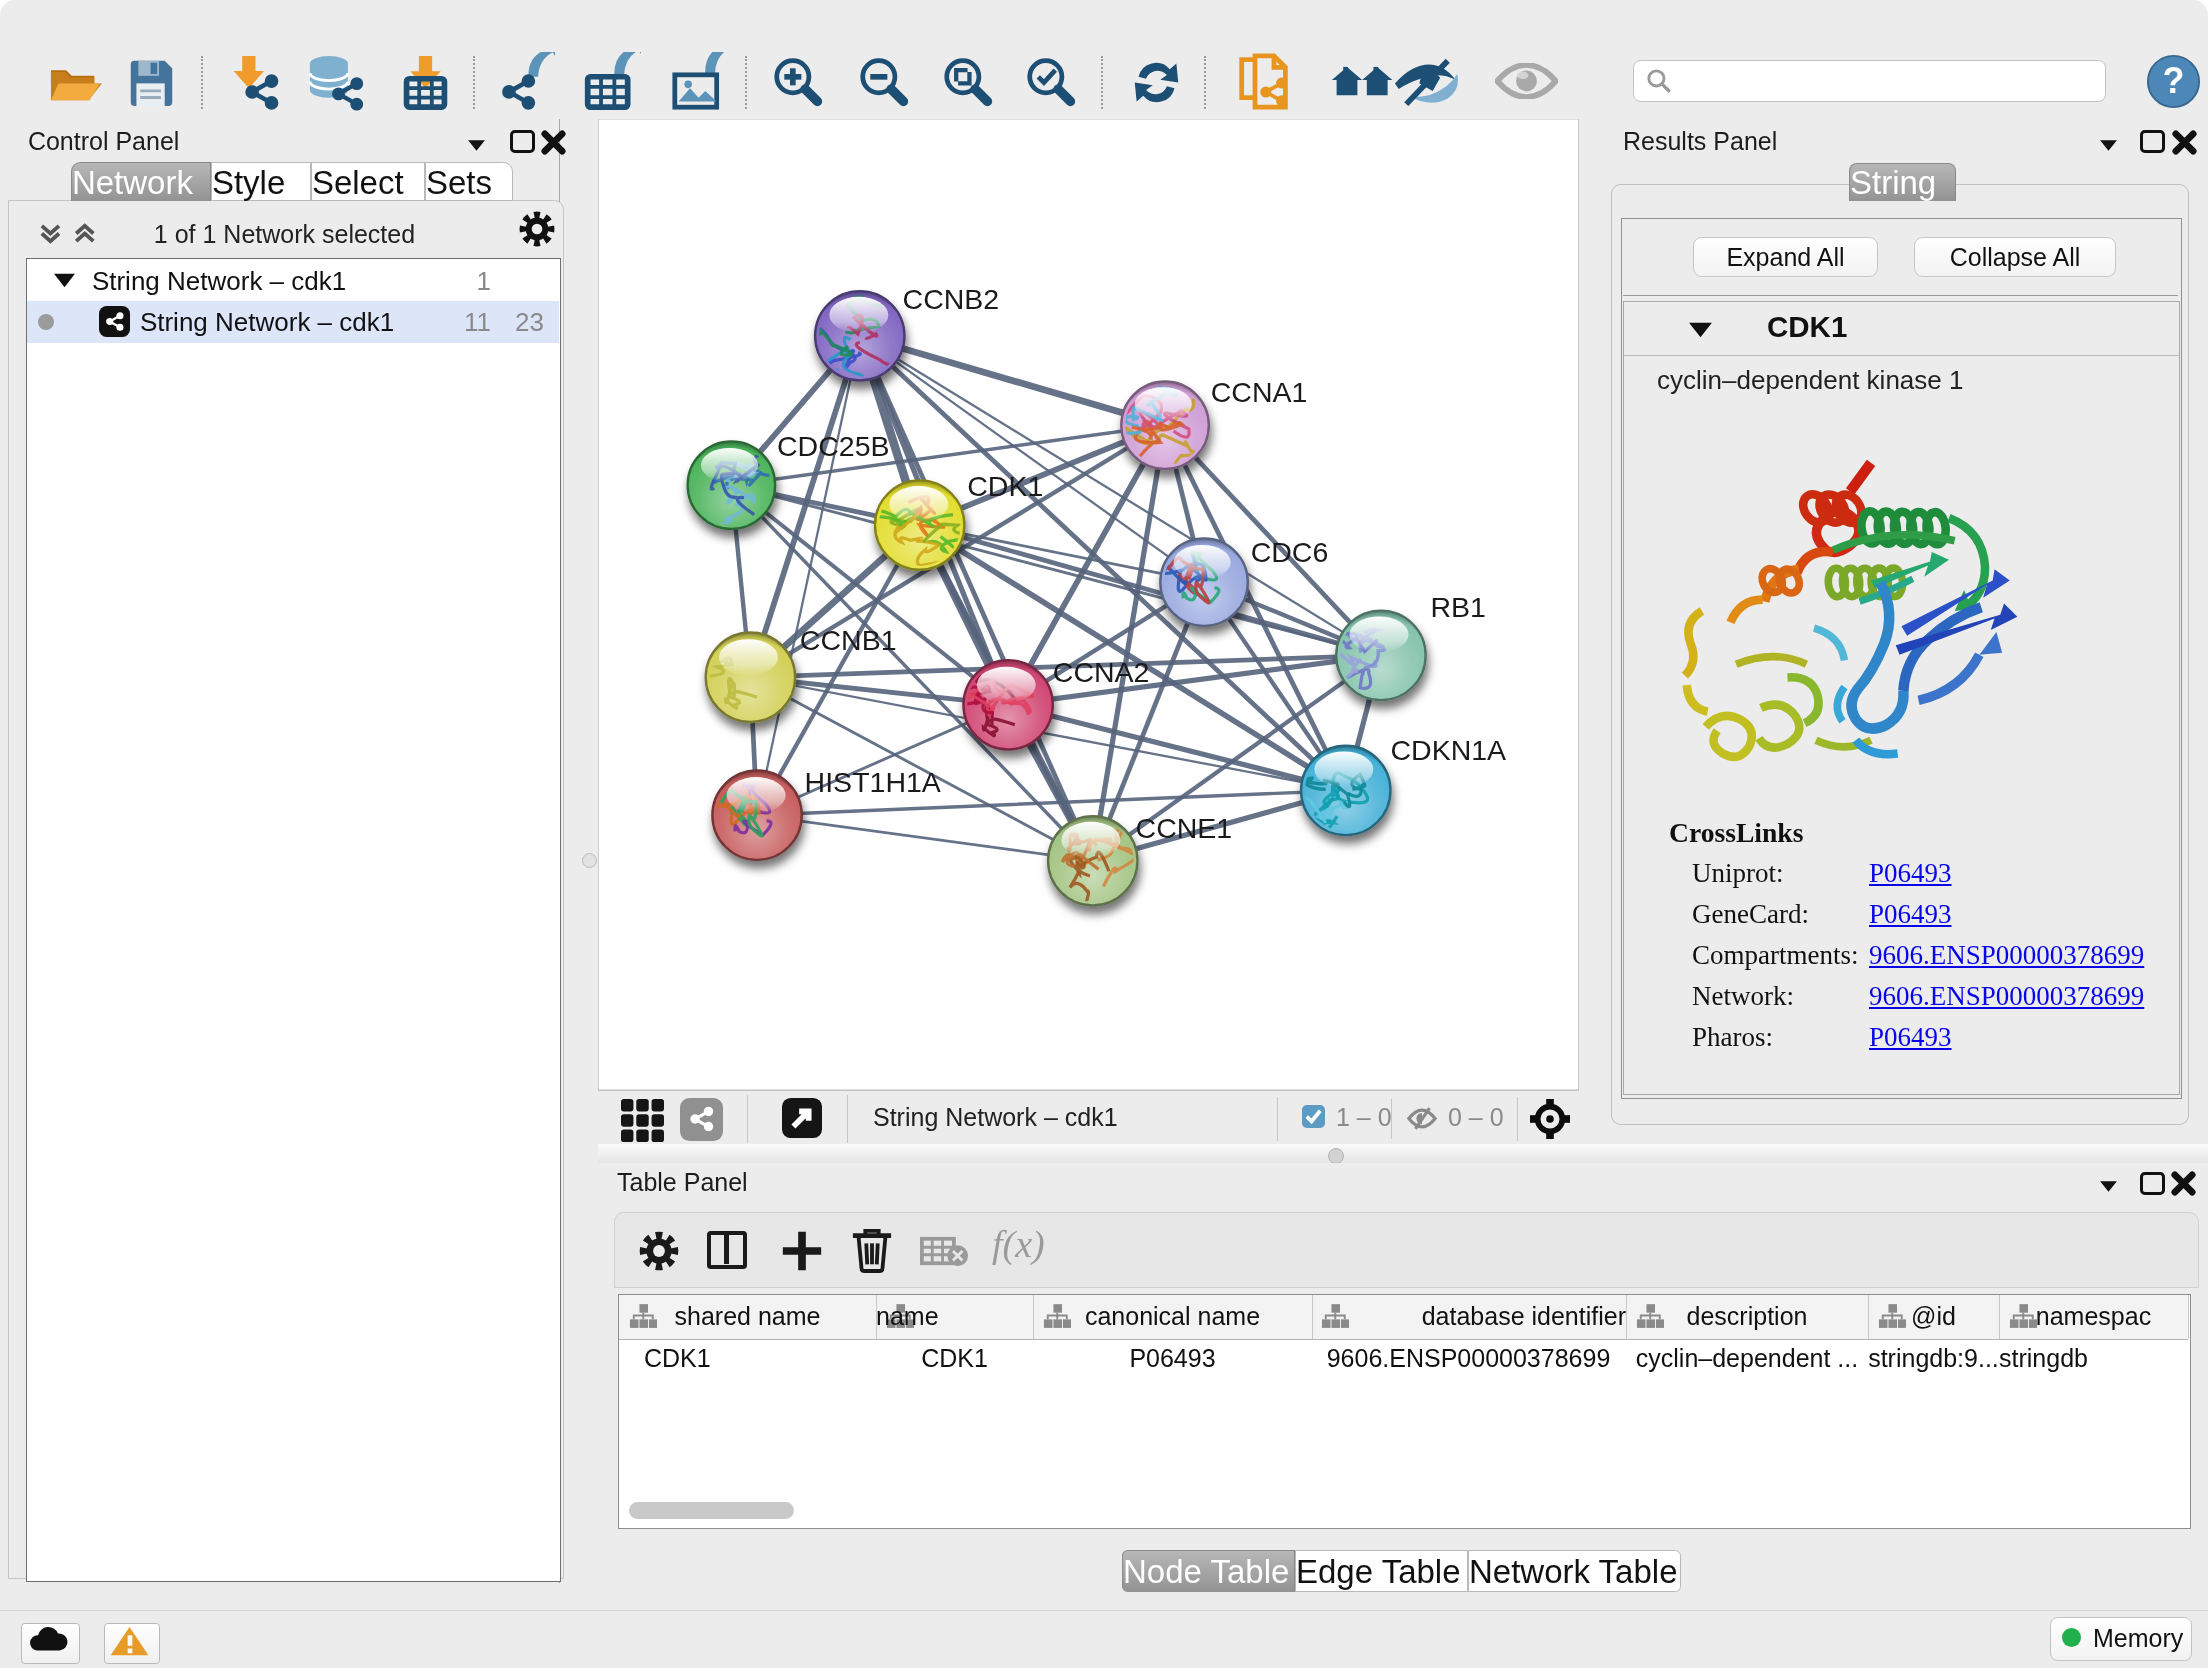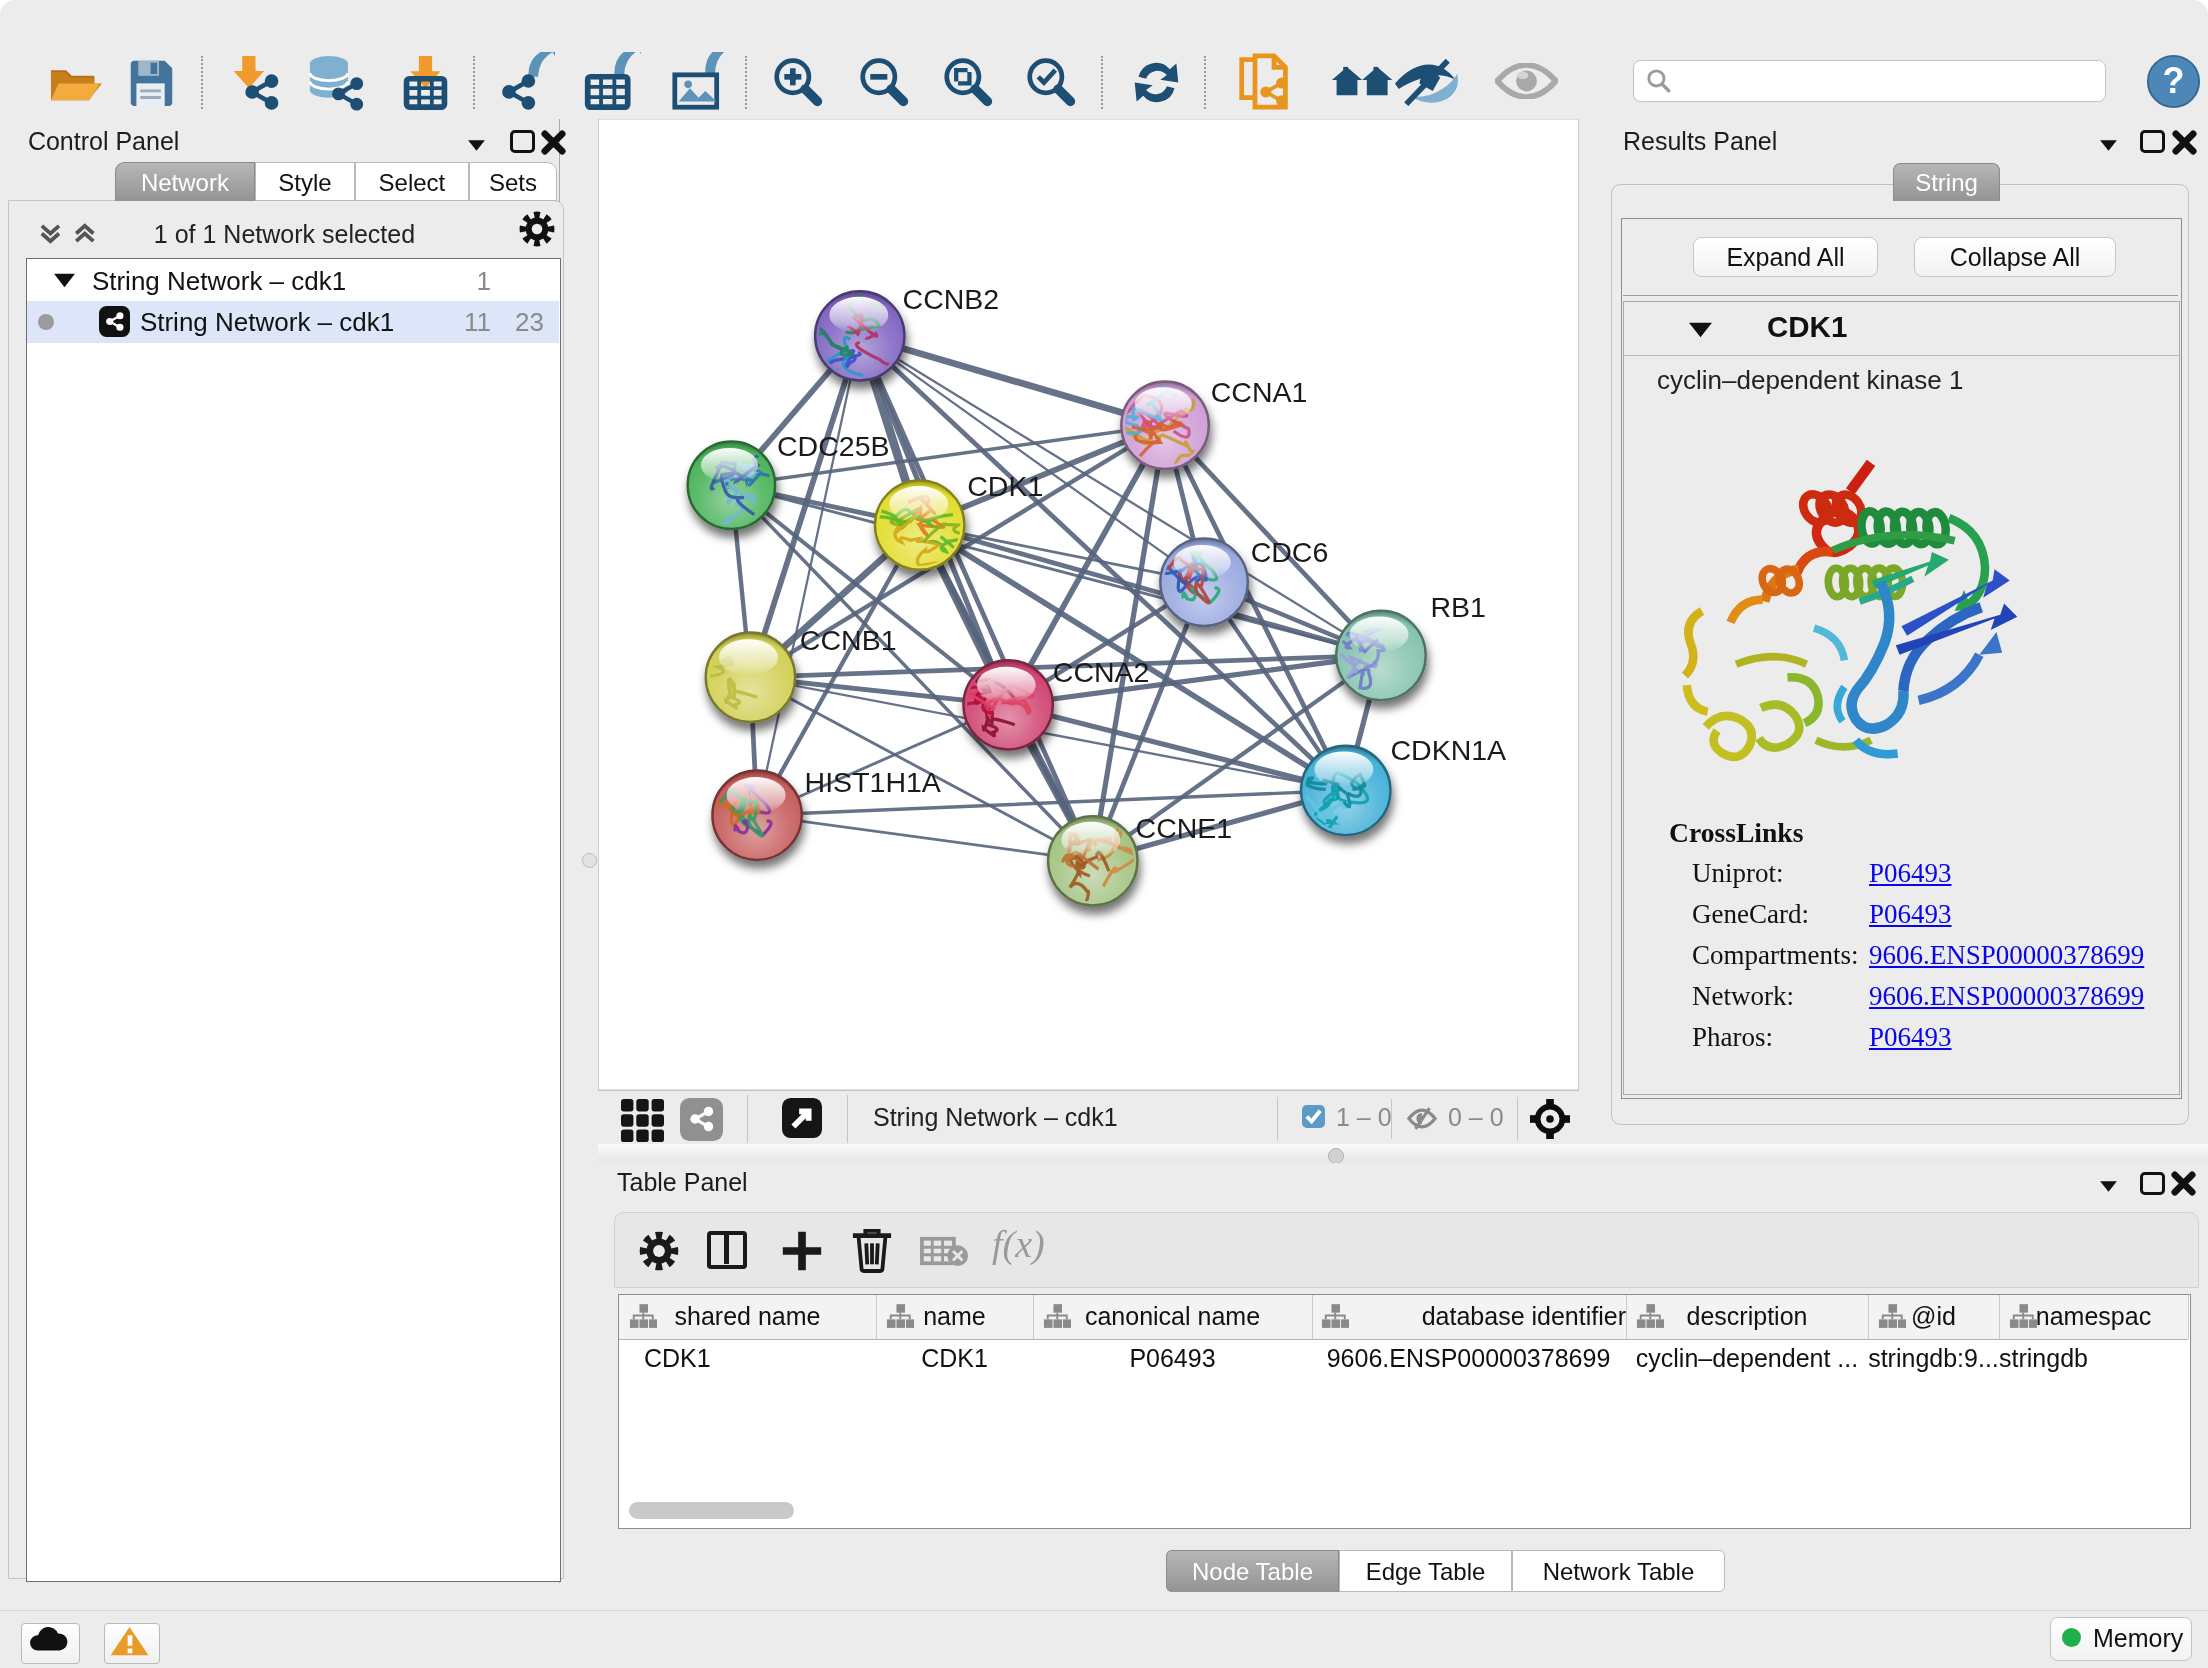--- a/index.html
+++ b/index.html
@@ -12,21 +12,21 @@
  background:#b3b3b3;border:1px solid #999;box-sizing:border-box;}
 #title{position:absolute;left:0;top:8.6px;width:2208px;text-align:center;
  font-size:26px;font-weight:600;color:#3c3c3c;}
 #toolbar{left:0;top:46px;width:2208px;height:72px;background:#ececec;}
 .vsep{position:absolute;top:9.5px;height:53px;width:0;
  border-left:2.9px dotted #9a9a9a;}
 #searchbox{position:absolute;left:1633px;top:14.3px;width:473px;height:42px;
  background:#fff;border:1.9px solid #c2c2c2;border-radius:7.6px;box-sizing:border-box;}
 .ptitle{font-size:25px;color:#1c1c1c;}
 .tab{position:absolute;box-sizing:border-box;border:1px solid #b9b9b9;
- background:#fff;color:#111;font-size:24px;text-align:center;z-index:3;margin-left:44px;}
+ background:#fff;color:#111;font-size:33px;z-index:3;}
 .tabsel{background:linear-gradient(#b7b7b7,#939393);color:#fff;border-color:#8a8a8a;border-bottom:none;}
 .btn{position:absolute;box-sizing:border-box;background:linear-gradient(#ffffff,#f2f2f2);
  border:1.9px solid #c6c6c6;border-radius:8.6px;font-size:25px;color:#111;
  text-align:center;}
 .lnk{color:#0806e8;text-decoration:underline;}
 </style></head><body>
 <div id="win">
 
 <div id="toolbar" class="abs">
 <svg class="abs" style="left:47px;top:11.4px" width="55" height="49" viewBox="0 0 58 52">
@@ -757,21 +757,21 @@
                 <g fill="#8a8a8a">
                   <rect x="11" y="1" width="9" height="9"></rect>
                   <rect x="1" y="17" width="9" height="9"></rect>
                   <rect x="11" y="17" width="9" height="9"></rect>
                   <rect x="21" y="17" width="9" height="9"></rect>
                 </g>
                 <g stroke="#8a8a8a" stroke-width="2" fill="none">
                   <path d="M15 10 v4 M5 17 v-4 h20 v4 M15 13 v4"></path>
                 </g>
               </svg></div>
-            <div class="abs" style="left:0;top:6.7px;width:157px;text-align:center;font-size:25px;color:#111">name</div>
+            <div class="abs" style="left:0;top:6.7px;width:157px;text-align:left;font-size:25px;color:#111">name</div>
           </div>
 <div class="abs" style="left:414px;top:0;width:279px;height:44px;border-right:1px solid #c9c9c9">
             <div class="abs" style="left:9.5px;top:7.6px"><svg width="28.5" height="27" viewBox="0 0 30 28">
                 <g fill="#8a8a8a">
                   <rect x="11" y="1" width="9" height="9"></rect>
                   <rect x="1" y="17" width="9" height="9"></rect>
                   <rect x="11" y="17" width="9" height="9"></rect>
                   <rect x="21" y="17" width="9" height="9"></rect>
                 </g>
                 <g stroke="#8a8a8a" stroke-width="2" fill="none">

